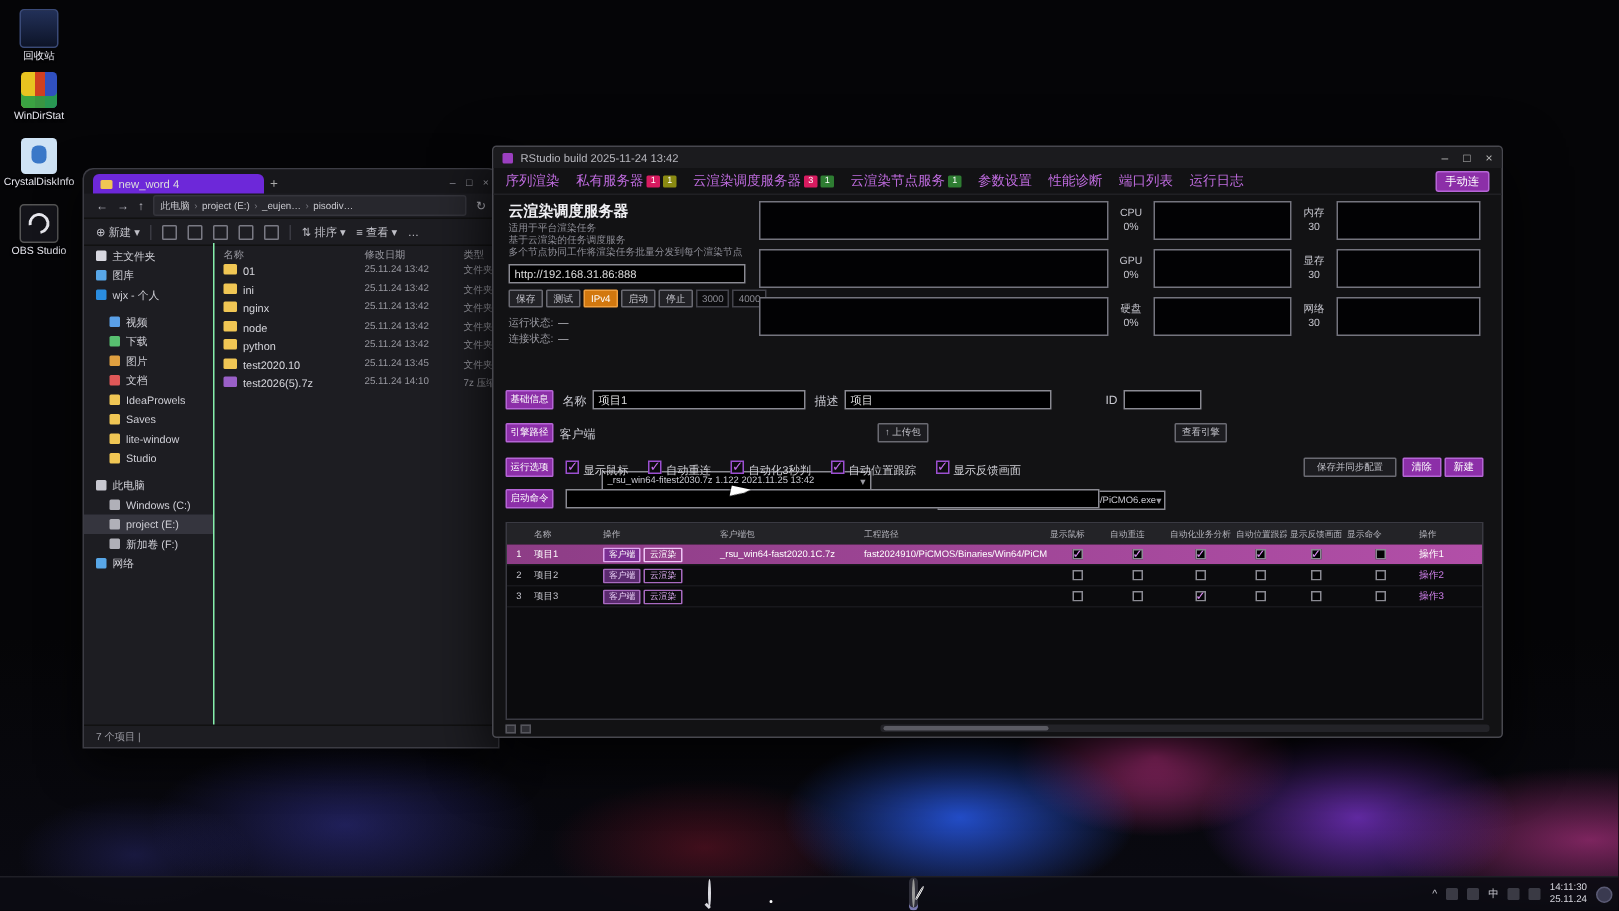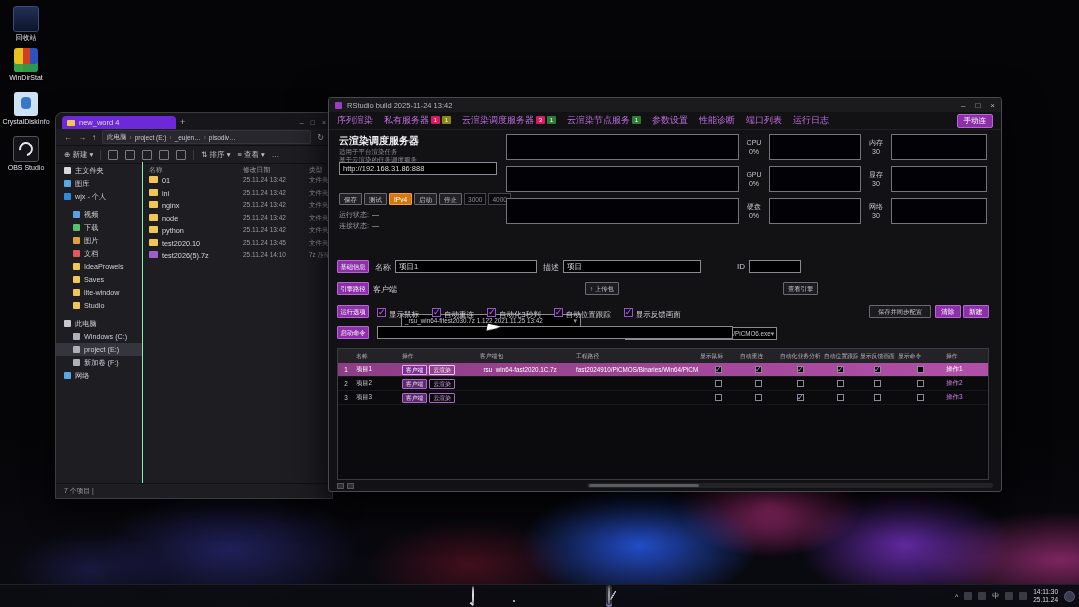--- a/index.html
+++ b/index.html
@@ -375,21 +375,21 @@
     <span class="mitem"><span>性能诊断</span></span>
     <span class="mitem"><span>端口列表</span></span>
     <span class="mitem"><span>运行日志</span></span>
     <button class="connectbtn">手动连</button>
   </div>
 
   <div class="srvtitle">云渲染调度服务器</div>
   <div class="srvdesc" style="top:50px">适用于平台渲染任务</div>
   <div class="srvdesc" style="top:58px">基于云渲染的任务调度服务</div>
   <div class="srvdesc" style="top:66px">多个节点协同工作将渲染任务批量分发到每个渲染节点</div>
-  <input class="inp abs" style="left: 10px; top: 64px; width: 158px;" value="http://192.168.31.86:888">
+  <input class="inp abs" style="left: 10px; top: 78px; width: 158px;" value="http://192.168.31.86:888">
   <div class="btnrow">
     <button class="sbtn dbtn">保存</button>
     <button class="sbtn dbtn">测试</button>
     <button class="sbtn obtn">IPv4</button>
     <button class="sbtn dbtn">启动</button>
     <button class="sbtn dbtn">停止</button>
     <span class="portbox">3000</span>
     <span class="portbox">4000</span>
   </div>
   <div class="statline" style="top:112px"><span>运行状态:</span><span class="sval">—</span></div>

